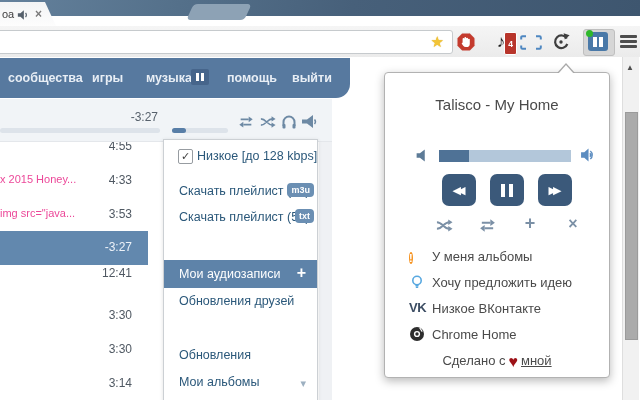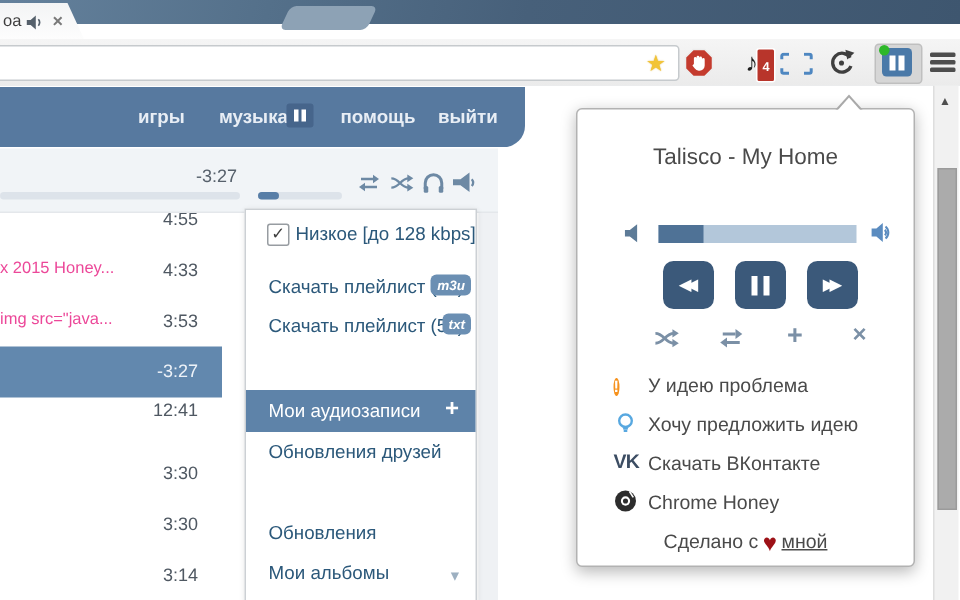--- a/index.html
+++ b/index.html
@@ -57,21 +57,21 @@
 
   .gutter{position:absolute;left:319px;top:85px;width:13px;height:258px;background:#eff1f4;z-index:0;}
 
   .panel{position:absolute;left:163px;top:82px;width:153px;height:261px;background:#fff;
     border:1px solid #ccd0d4;box-shadow:0 1px 4px rgba(0,0,0,.12);z-index:5;}
   .mi{position:absolute;left:15px;font-size:12.5px;color:#2b587a;white-space:nowrap;}
   .checkbox{position:absolute;left:14px;top:9px;width:13px;height:13px;background:#fff;
     border:1px solid #979ca1;border-radius:2px;font-size:11px;font-weight:bold;color:#3e3e3e;
     line-height:12px;text-align:center;}
   .mbadge{position:absolute;right:3px;background:#6b8fb3;color:#fff;font-size:9px;font-weight:bold;
-    padding:2px 4px;border-radius:4px;font-style:italic;}
+    padding:2px 4px;border-radius:4px;}
   .mi-sel{position:absolute;left:0;top:120px;width:153px;height:28px;background:#5e83a9;}
   .mi-sel .lbl{position:absolute;left:15px;top:7px;font-size:12.5px;color:#fff;}
   .mi-sel .plus{position:absolute;right:11px;top:4px;font-size:16px;font-weight:bold;color:#fff;}
   .alb-arrow{position:absolute;right:11px;top:237px;font-size:11px;color:#9db0c1;}
 
   
   .sbar{position:absolute;left:622px;top:0;width:16px;height:343px;background:#f1f1f1;border-left:1px solid #dedede;}
   .sbar-up{position:absolute;left:3px;top:6px;font-size:8px;color:#4f4f4f;}
   .sthumb{position:absolute;left:2px;top:55px;width:11px;height:226px;background:#ababab;border:1px solid #9b9b9b;}
 
@@ -155,20 +155,21 @@
         <i></i>
         <i></i>
       </div>
   </div>
 
   <div class="page">
 
     <div class="gutter"></div>
 
     <div class="vk-header">
+      <span class="nav-item" style="left:8px">сообщества</span>
       <span class="nav-item" style="left:92px">игры</span>
       <span class="nav-item" style="left:146px">музыка</span>
       <span class="nav-pause">
         <i style="left:5px"></i>
           <i style="left:10px"></i>
       </span>
       <span class="nav-item" style="left:227px">помощь</span>
       <span class="nav-item" style="left:292px">выйти</span>
     </div>
 
@@ -302,45 +303,45 @@
           <path d="M3 5h9 M15 11H6" stroke="#7b90a6" stroke-width="2.2" fill="none"></path>
           <polygon points="12,1.5 16.8,5 12,8.5" fill="#7b90a6"></polygon>
           <polygon points="6,7.5 1.2,11 6,14.5" fill="#7b90a6"></polygon>
         </svg>
       </span>
       <span class="sico" style="left:136px;font-size:18px;font-weight:bold;top:140px">+</span>
       <span class="sico" style="left:179px;font-size:16px;font-weight:bold;top:142px">×</span>
 
       <div class="linkrow" style="top:174px">
         <span class="lic"><span class="alert-ic">!</span></span>
-        <span class="llb">У идею проблема</span>
+        <span class="llb">У меня альбомы</span>
       </div>
       <div class="linkrow" style="top:200px">
         <span class="lic">
           <svg width="16" height="17" viewBox="0 0 16 17">
             <circle cx="8" cy="6.5" r="4.2" stroke="#58a8e0" stroke-width="1.6" fill="none"></circle>
             <path d="M6.4 11.5h3.2 M6.8 13.3h2.4" stroke="#58a8e0" stroke-width="1.5" fill="none"></path>
           </svg>
         </span>
         <span class="llb">Хочу предложить идею</span>
       </div>
       <div class="linkrow" style="top:226px">
         <span class="lic vk-logo">VK</span>
-        <span class="llb">Скачать ВКонтакте</span>
+        <span class="llb">Низкое ВКонтакте</span>
       </div>
       <div class="linkrow" style="top:252px">
         <span class="lic">
           <svg width="16" height="16" viewBox="0 0 16 16">
             <circle cx="8" cy="8" r="7" fill="#2d2d2d"></circle>
             <circle cx="8" cy="8" r="3.1" fill="#fff"></circle>
             <circle cx="8" cy="8" r="1.7" fill="#2d2d2d"></circle>
             <path d="M10.6 1.6l2.6 4" stroke="#fff" stroke-width="1.1"></path>
           </svg>
         </span>
-        <span class="llb">Chrome Honey</span>
+        <span class="llb">Chrome Home</span>
       </div>
 
       <div class="pfooter">
         <span>Сделано с</span><span class="heart">♥</span><a href="#">мной</a>
       </div>
     </div>
 
   </div>
 </div>
 

